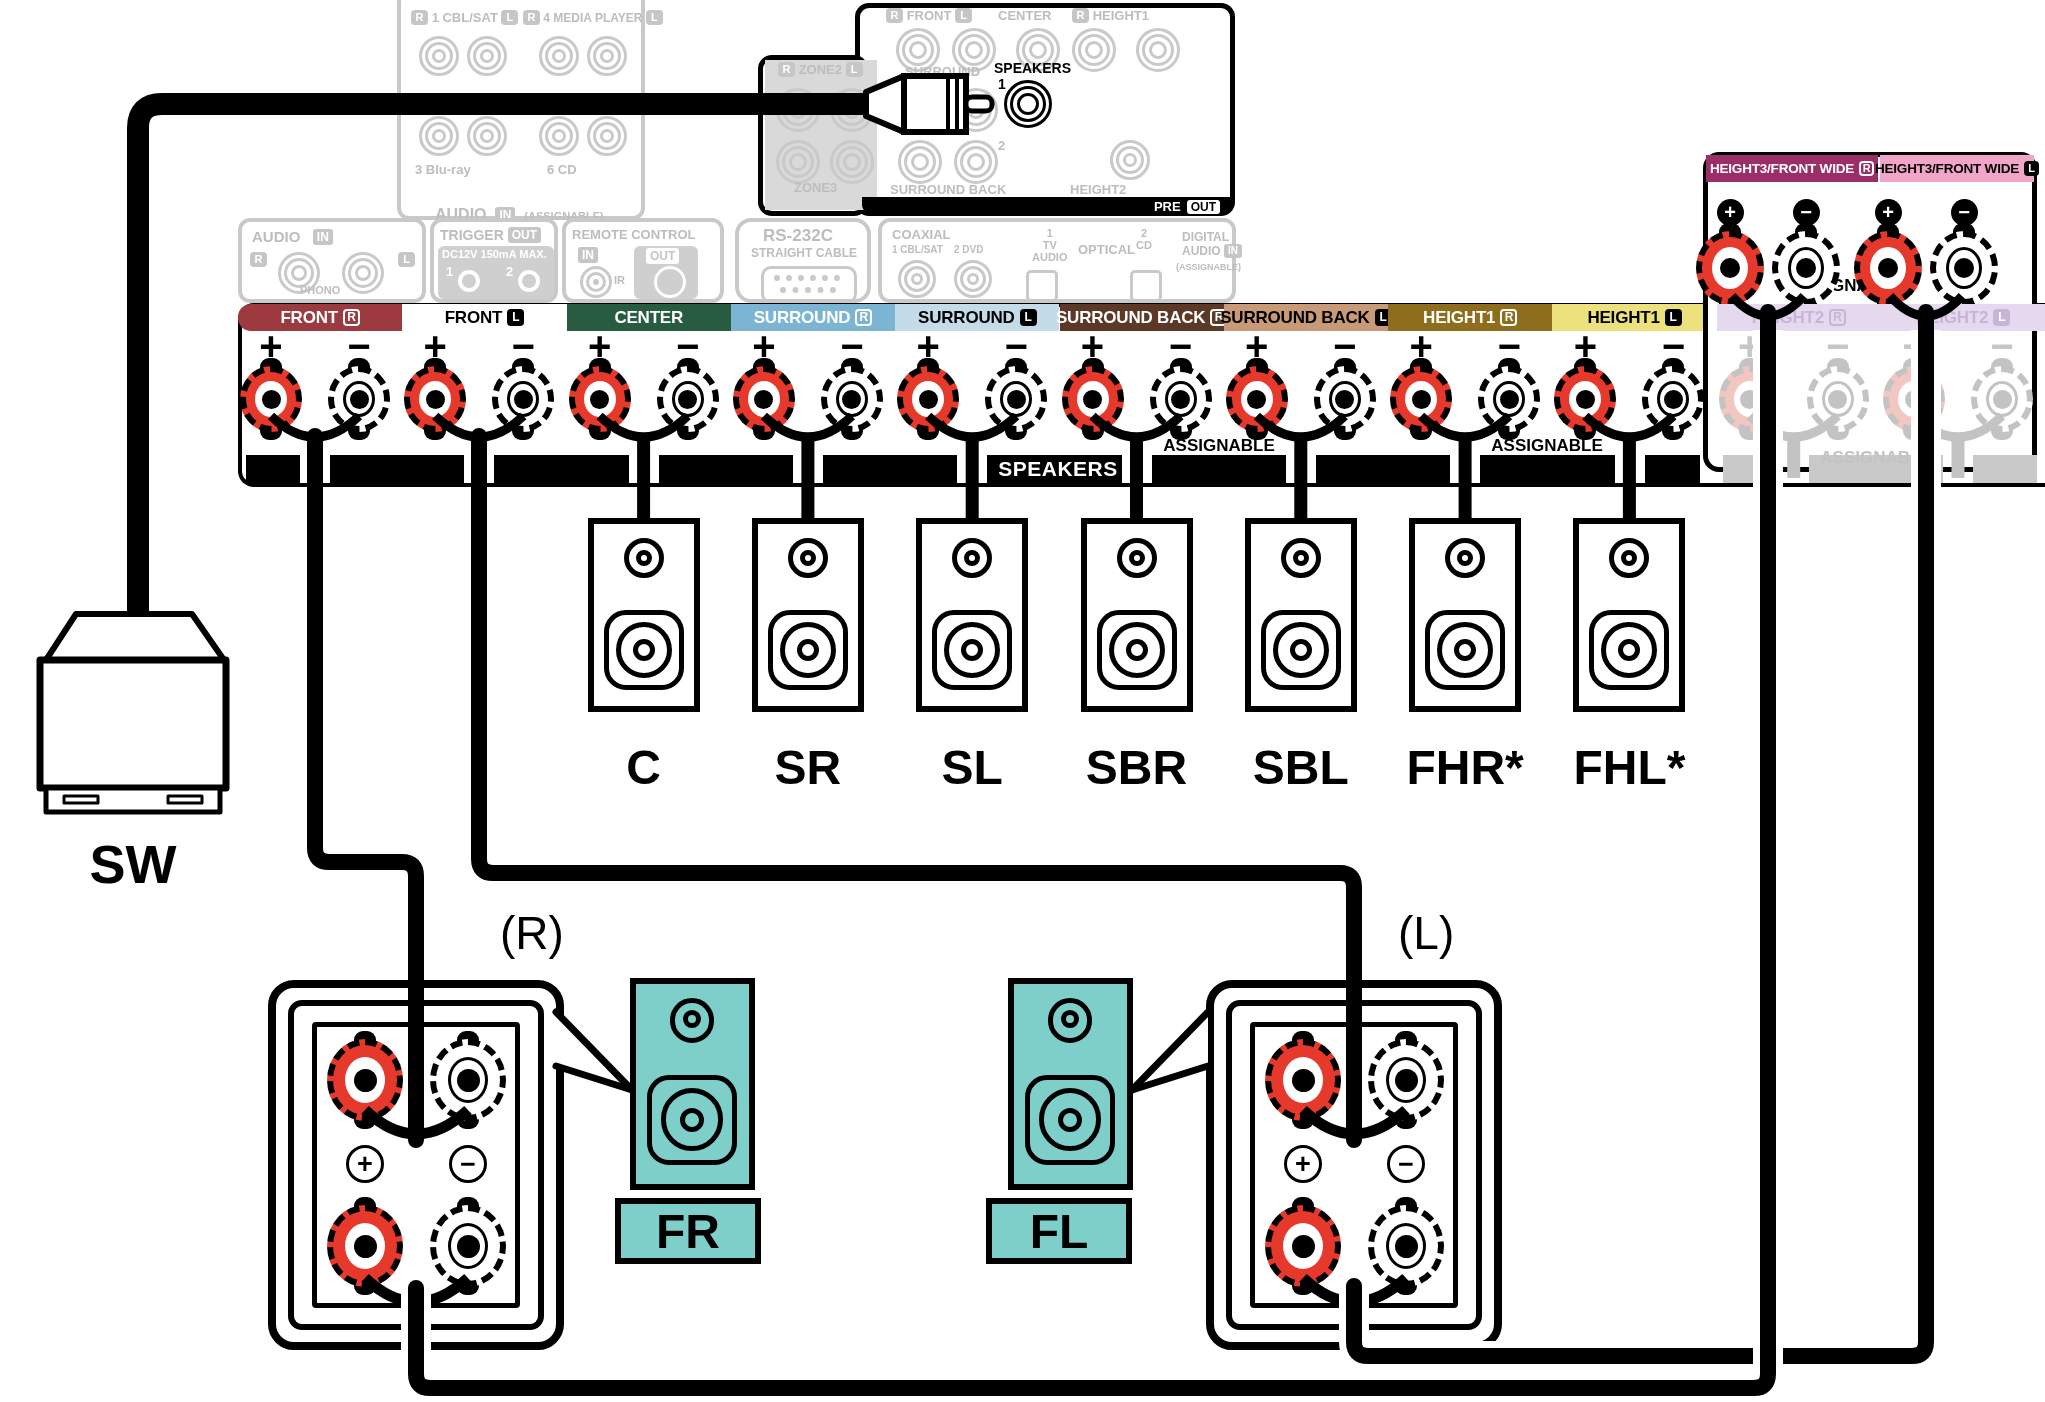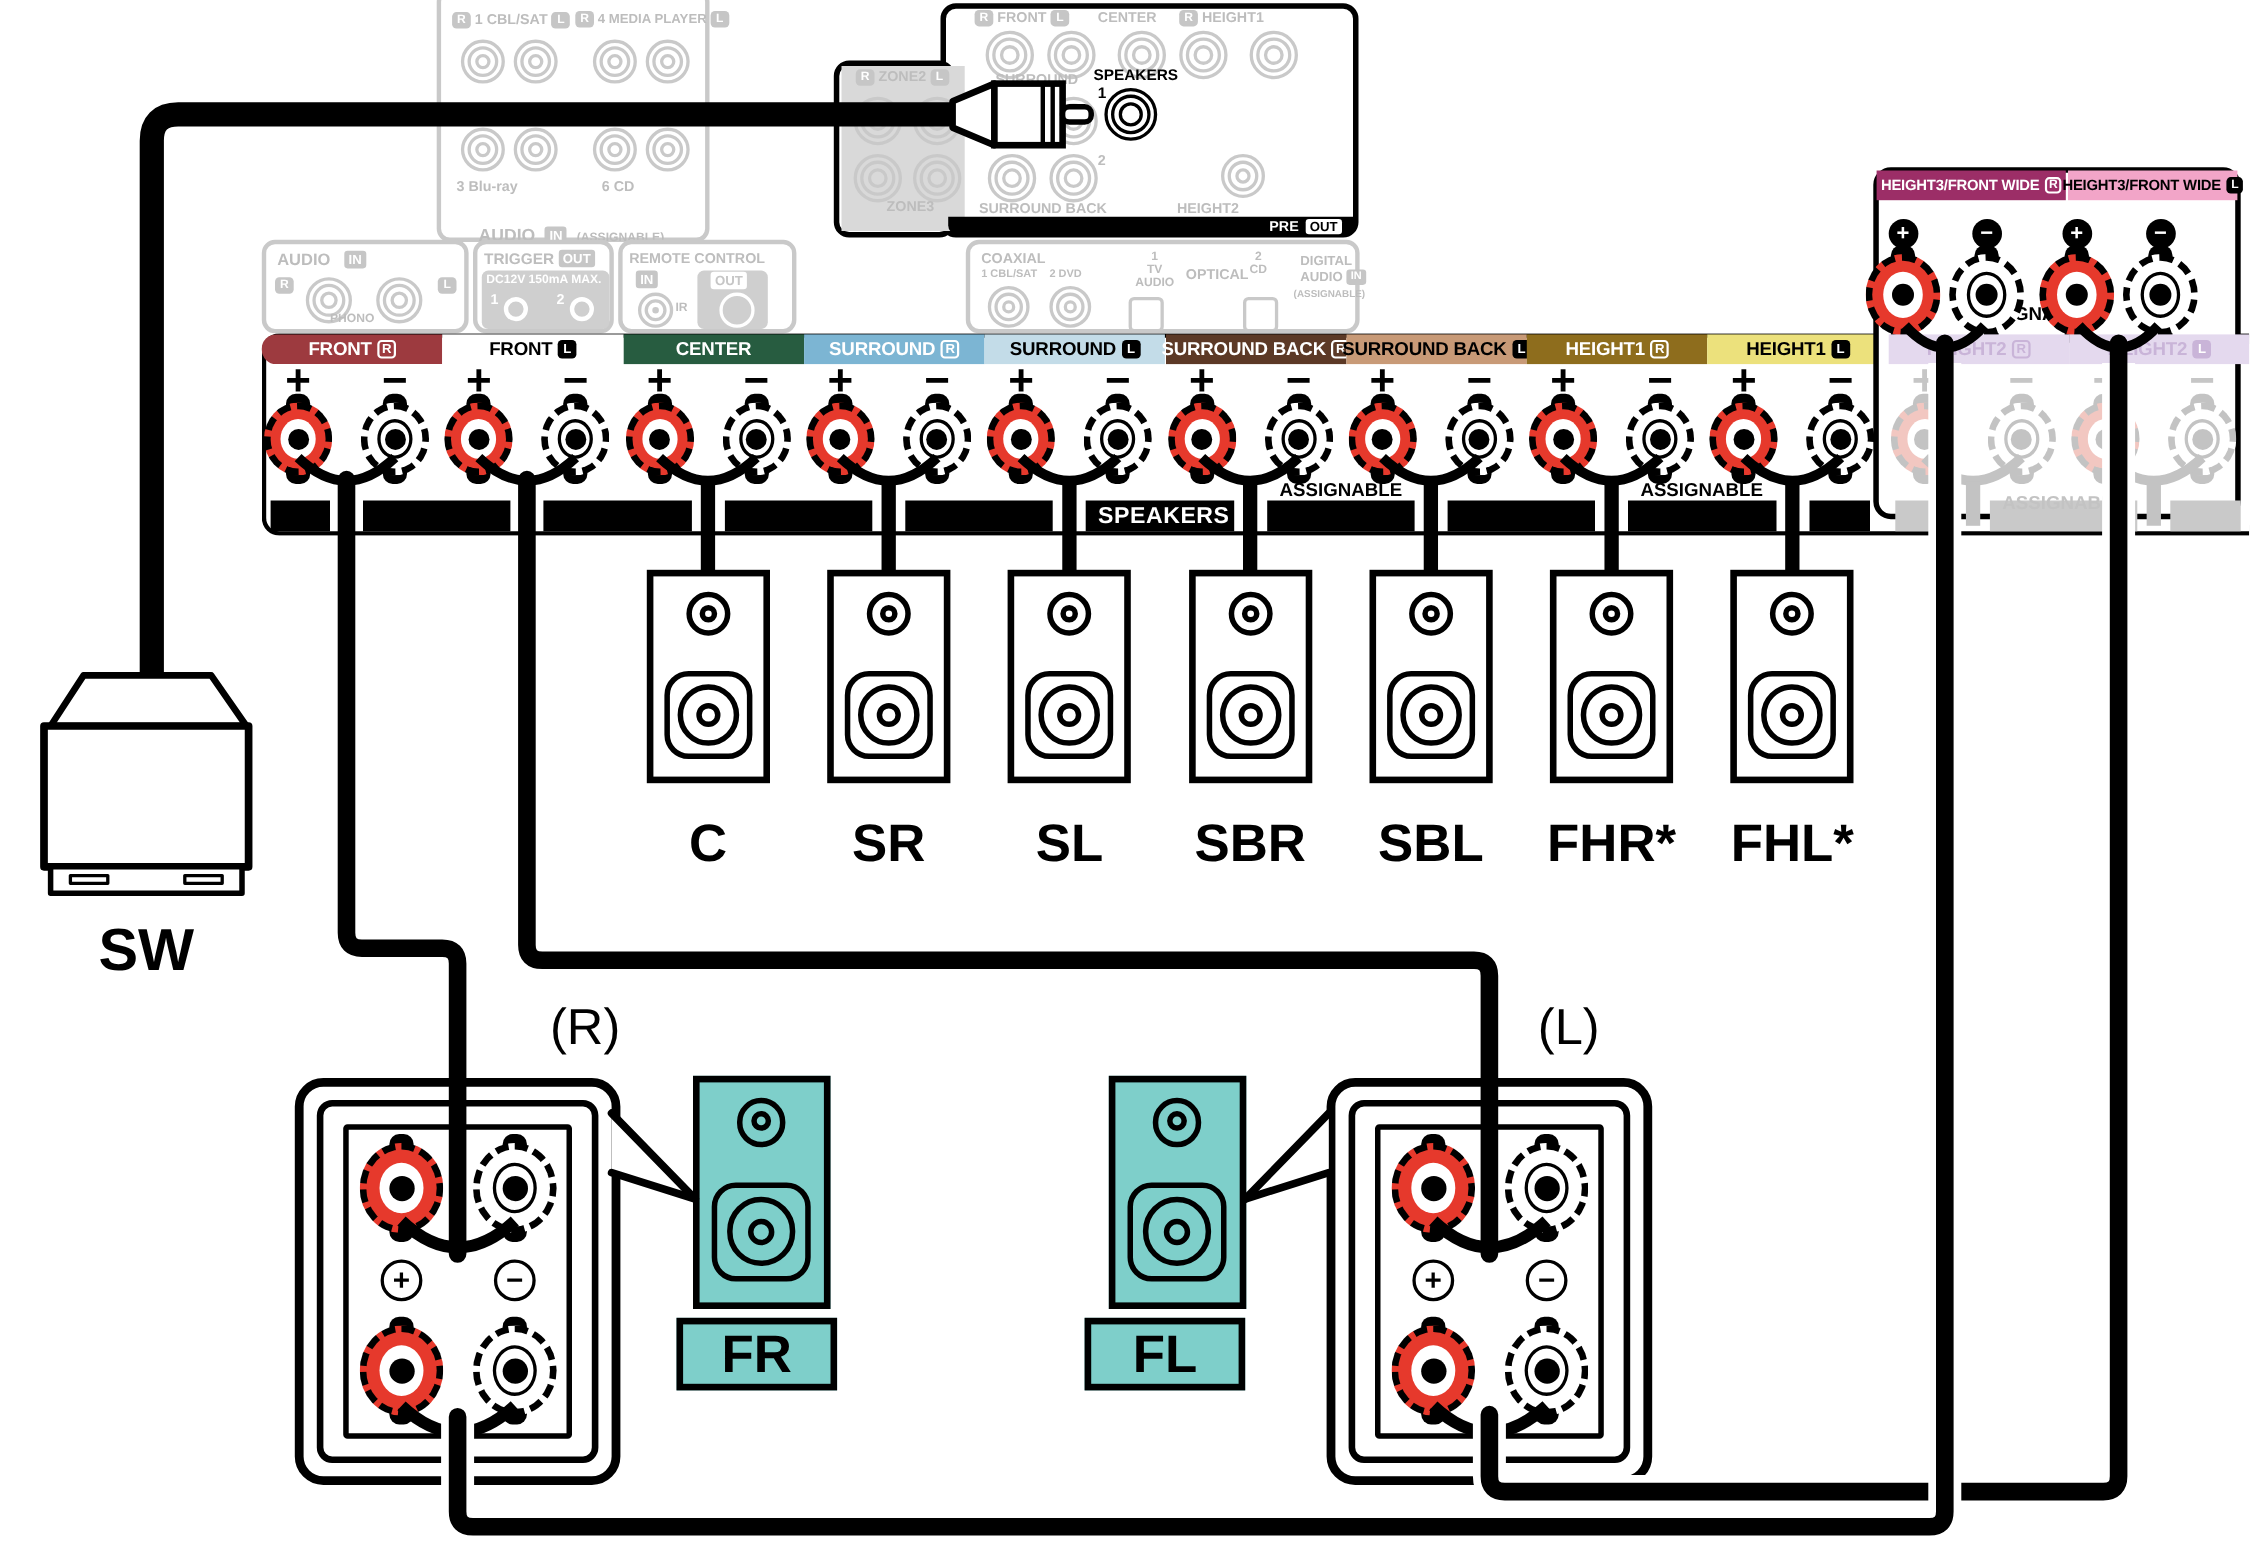--- a/index.html
+++ b/index.html
@@ -90,21 +90,21 @@
     <div class="ftxt" style="left:147px;top:64px;font-size:13px;">SURROUND</div>
     <div class="rca" style="left:18px;top:88px;width:44px;height:44px;"></div>
     <div class="rca" style="left:72px;top:88px;width:44px;height:44px;"></div>
     <div class="rca" style="left:140px;top:88px;width:44px;height:44px;"></div>
     <div class="rca" style="left:196px;top:88px;width:44px;height:44px;"></div>
     <div class="rca" style="left:18px;top:140px;width:44px;height:44px;"></div>
     <div class="rca" style="left:72px;top:140px;width:44px;height:44px;"></div>
     <div class="rca" style="left:140px;top:140px;width:44px;height:44px;"></div>
     <div class="rca" style="left:196px;top:140px;width:44px;height:44px;"></div>
     <div class="rca" style="left:352px;top:140px;width:40px;height:40px;"></div>
-    <div class="ftxt" style="left:36px;top:180px;font-size:13px;margin-left:12px;">ZONE3</div>
+    <div class="ftxt" style="left:36px;top:180px;font-size:13px;">ZONE3</div>
     <div class="ftxt" style="left:132px;top:182px;font-size:13px;">SURROUND BACK</div>
     <div class="ftxt" style="left:312px;top:182px;font-size:13px;">HEIGHT2</div>
     <div class="ftxt" style="left:240px;top:138px;font-size:13px;">2</div>
 
     <div class="abs" style="left:236px;top:60px;font:bold 14px/16px 'Liberation Sans',sans-serif;color:#000;">SPEAKERS</div>
     <div class="abs" style="left:240px;top:76px;font:bold 14px/16px 'Liberation Sans',sans-serif;color:#000;">1</div>
     <div class="rca dark" style="left:246px;top:80px;width:48px;height:48px;"></div>
 
     <div class="abs" style="left:104px;top:197px;width:368px;height:16px;background:#000;border-radius:0 0 8px 8px;text-align:right;">
       <span style="color:#fff;font:bold 13px/16px 'Liberation Sans',sans-serif;margin-right:6px;">PRE</span><span style="display:inline-block;background:#fff;color:#000;font:bold 12px/14px 'Liberation Sans',sans-serif;border-radius:3px;padding:0 4px;margin-right:10px;">OUT</span>
@@ -129,20 +129,28 @@
     <div class="abs" style="left:84px;top:48px;width:22px;height:22px;border:4px solid #fff;border-radius:50%;box-sizing:border-box;"></div>
   </div>
   <div class="fpanel z1" style="left:562px;top:218px;width:162px;height:85px;">
     <div class="ftxt" style="left:6px;top:5px;font-size:13px;">REMOTE CONTROL</div>
     <div class="abs" style="left:68px;top:24px;width:64px;height:53px;background:#cfcfcf;border-radius:6px;"></div>
     <div class="ftxt" style="left:12px;top:24px;"><span class="fbox">IN</span></div>
     <div class="abs" style="left:80px;top:24px;"><span style="display:inline-block;background:#fff;color:#c6c6c6;font:bold 12px/16px 'Liberation Sans',sans-serif;border-radius:3px;padding:0 4px;">OUT</span></div>
     <div class="rca" style="left:14px;top:44px;width:32px;height:32px;"></div>
     <div class="ftxt" style="left:48px;top:52px;font-size:11px;">IR</div>
     <div class="abs" style="left:88px;top:44px;width:32px;height:32px;border:3px solid #fff;border-radius:50%;box-sizing:border-box;"></div>
+  </div>
+  <div class="fpanel z1" style="left:735px;top:218px;width:136px;height:85px;border-radius:16px;">
+    <div class="ftxt" style="left:24px;top:4px;font-size:17px;">RS-232C</div>
+    <div class="ftxt" style="left:12px;top:24px;font-size:12px;">STRAIGHT CABLE</div>
+    <div class="abs" style="left:22px;top:44px;width:90px;height:32px;border:3px solid #c9c9c9;border-radius:10px;">
+      <div style="position:absolute;left:10px;top:6px;width:66px;height:6px;border-top:6px dotted #c9c9c9;"></div>
+      <div style="position:absolute;left:16px;top:18px;width:56px;height:6px;border-top:6px dotted #c9c9c9;"></div>
+    </div>
   </div>
   <div class="fpanel z1" style="left:878px;top:218px;width:358px;height:85px;">
     <div class="ftxt" style="left:10px;top:5px;font-size:13px;">COAXIAL</div>
     <div class="ftxt" style="left:10px;top:22px;font-size:10px;">1 CBL/SAT</div>
     <div class="ftxt" style="left:72px;top:22px;font-size:10px;">2 DVD</div>
     <div class="rca" style="left:16px;top:38px;width:38px;height:38px;"></div>
     <div class="rca" style="left:72px;top:38px;width:38px;height:38px;"></div>
     <div class="ftxt" style="left:150px;top:5px;font-size:11px;text-align:center;"><span>1</span><br><span>TV</span><br><span>AUDIO</span></div>
     <div class="abs" style="left:144px;top:48px;width:26px;height:26px;border:3px solid #c9c9c9;border-radius:5px;"></div>
     <div class="ftxt" style="left:196px;top:20px;font-size:13px;">OPTICAL</div>

